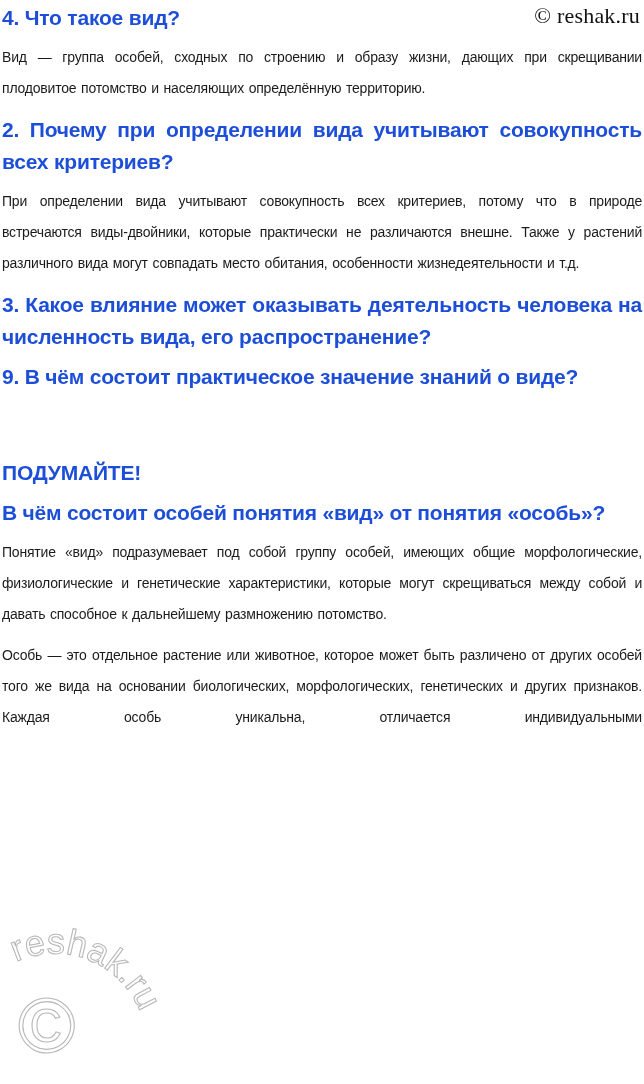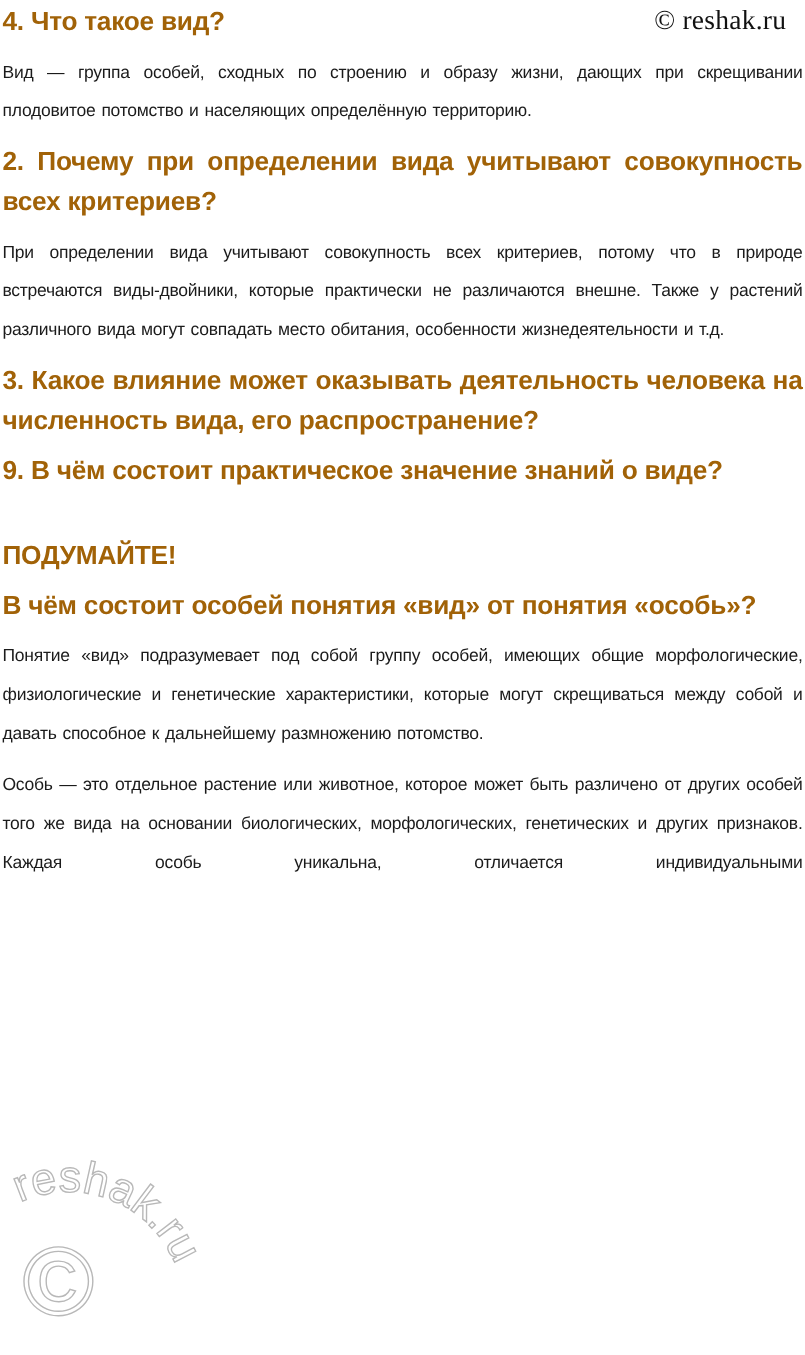--- a/index.html
+++ b/index.html
@@ -14,47 +14,47 @@
   .page {
     position: relative;
     width: 644px;
     height: 1084px;
     padding: 2px 2px 0 2px;
   }
   .content { position: relative; z-index: 1; }
   .brand {
     position: absolute;
     top: 3px;
-    right: 15px;
+    right: 4px;
     font-family: "Liberation Serif", "DejaVu Serif", serif;
     font-size: 22px;
     color: #111;
     z-index: 3;
     letter-spacing: 0.2px;
   }
   .heading {
     font-weight: bold;
     font-size: 21px;
     line-height: 32px;
     text-align: justify;
     letter-spacing: -0.2px;
     margin: 0 0 8px 0;
-    color: #a16207;
+    color: #1d4ed8;
   }
   .para {
     font-size: 14px;
     line-height: 31px;
     text-align: justify;
     letter-spacing: -0.2px;
     margin: 0 0 10px 0;
     word-spacing: 1px;
   }
   .para.justify-last { text-align-last: justify; }
   .section { margin: 0; }
-  .section.extra-space { margin-top: 36px; }
+  .section.extra-space { margin-top: 64px; }
   .watermark {
     position: absolute;
     left: 2px;
     top: 922px;
     z-index: 2;
     pointer-events: none;
   }
 </style>
 </head>
 <body>

